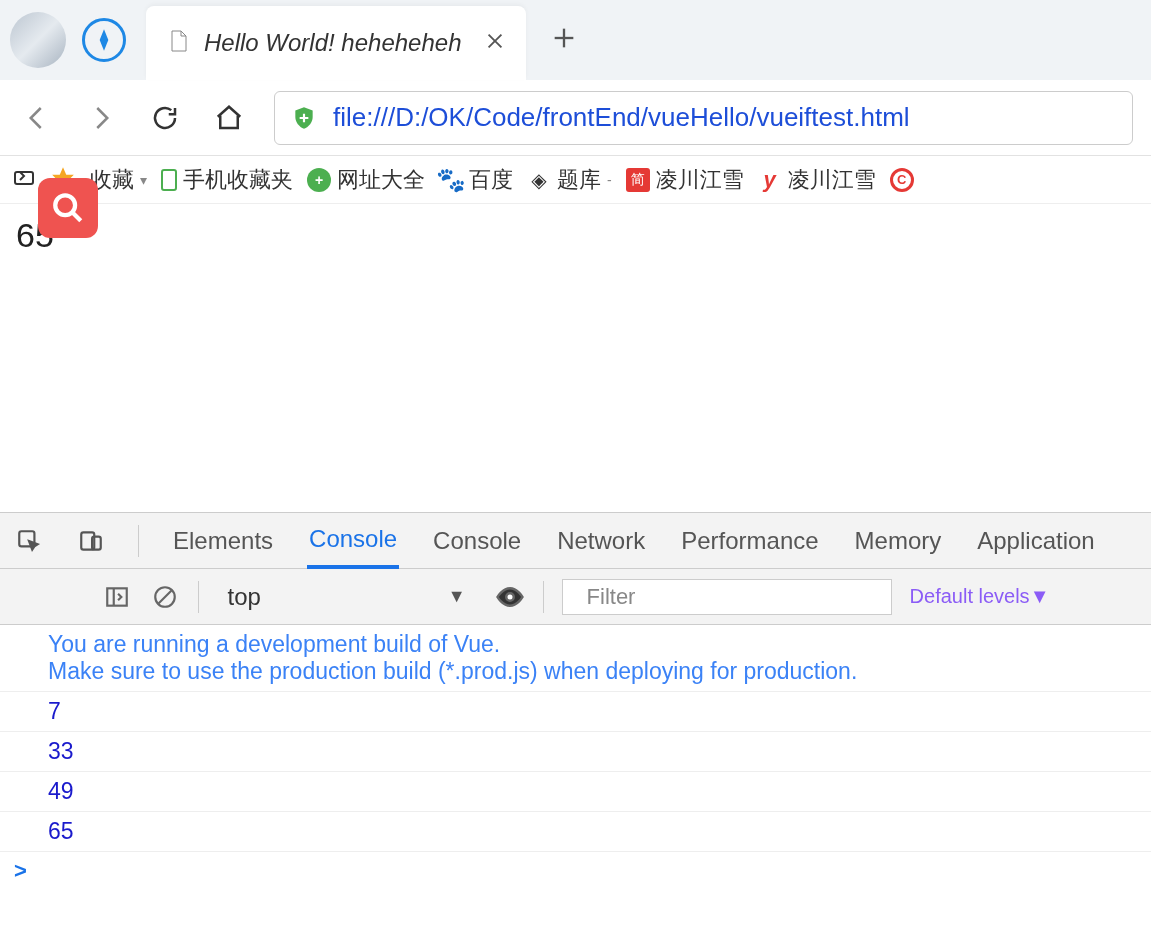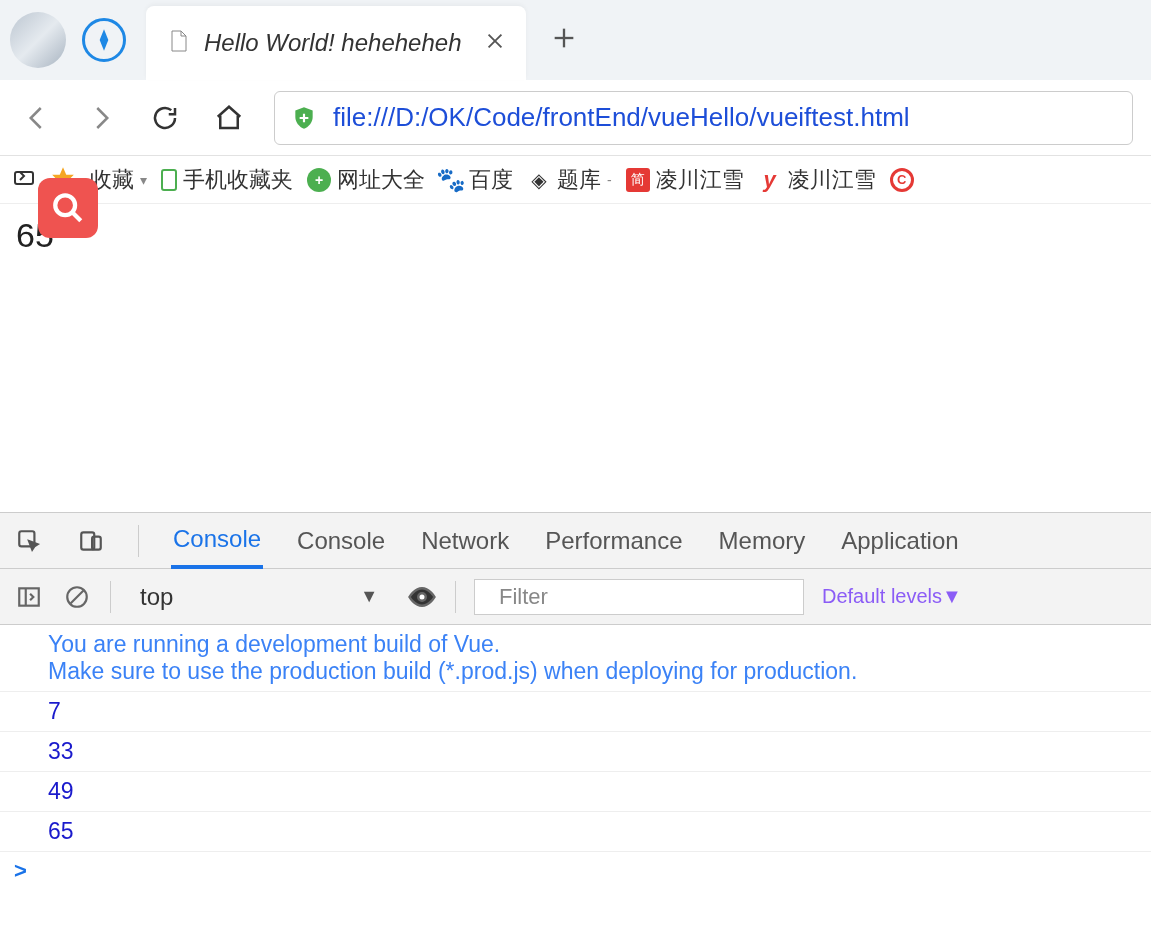--- a/index.html
+++ b/index.html
@@ -43,21 +43,21 @@
 
     
     .devtools { position:absolute; left:0; right:0; bottom:0; top:512px; border-top:1px solid #ccc; background:#fff; display:flex; flex-direction:column; }
     .dt-tabs { height:56px; background:#f3f3f3; border-bottom:1px solid #ccc; display:flex; align-items:center; padding:0 14px; gap:32px; }
     .dt-tool-icon { width:30px; height:30px; display:flex; align-items:center; justify-content:center; }
     .dt-tool-icon svg { width:26px; height:26px; stroke:#555; fill:none; stroke-width:2; }
     .dt-divider { width:1px; height:32px; background:#ccc; }
     .dt-tab { font-size:24px; color:#555; padding:12px 2px; }
     .dt-tab.active { color:#1a73e8; border-bottom:4px solid #1a73e8; }
 
-    .dt-console-bar { height:56px; background:#f3f3f3; border-bottom:1px solid #ccc; display:flex; align-items:center; padding:0 14px; gap:18px; }
+    .dt-console-bar { height:56px; background:#f3f3f3; border-bottom:1px solid #ccc; display:flex; align-items:center; padding:0 14px; gap:18px;justify-content:center; }
     .dt-console-bar .dt-tool-icon svg { stroke:#666; }
     .ctx-select { display:flex; align-items:center; gap:4px; font-size:24px; color:#333; border:1px solid transparent; padding:4px 10px; min-width:260px; justify-content:space-between; }
     .ctx-select .caret-down { color:#555; font-size:18px; }
     .eye-icon svg { width:30px; height:30px; fill:#333; }
     .filter-box { flex:0 0 330px; height:36px; border:1px solid #ccc; background:#fff; display:flex; align-items:center; padding:0 24px; font-size:22px; color:#888; }
     .levels { font-size:20px; color:#8b5cf6; display:flex; align-items:center; }
 
     .dt-console { flex:1; overflow:auto; font-family:Menlo,Consolas,monospace; font-size:23px; }
     .log-row { padding:6px 14px 6px 48px; border-bottom:1px solid #eee; white-space:pre; color:#3b82f6; }
     .log-row.num { color:#1a1acc; }
@@ -197,20 +197,21 @@
           <path d="M12 12l8 3-3 2-2 3-3-8z" fill="#555"></path>
         </svg>
     </span>
     <span class="dt-tool-icon">
       <svg viewBox="0 0 24 24">
           <rect x="3" y="4" width="12" height="16" rx="2"></rect>
           <rect x="13" y="8" width="8" height="12" rx="2"></rect>
         </svg>
     </span>
     <span class="dt-divider"></span>
+    <span class="dt-tab">Elements</span>
     <span class="dt-tab active">Console</span>
     <span class="dt-tab">Console</span>
     <span class="dt-tab">Network</span>
     <span class="dt-tab">Performance</span>
     <span class="dt-tab">Memory</span>
     <span class="dt-tab">Application</span>
   </div>
 
   <div class="dt-console-bar">
     <span class="dt-tool-icon">

